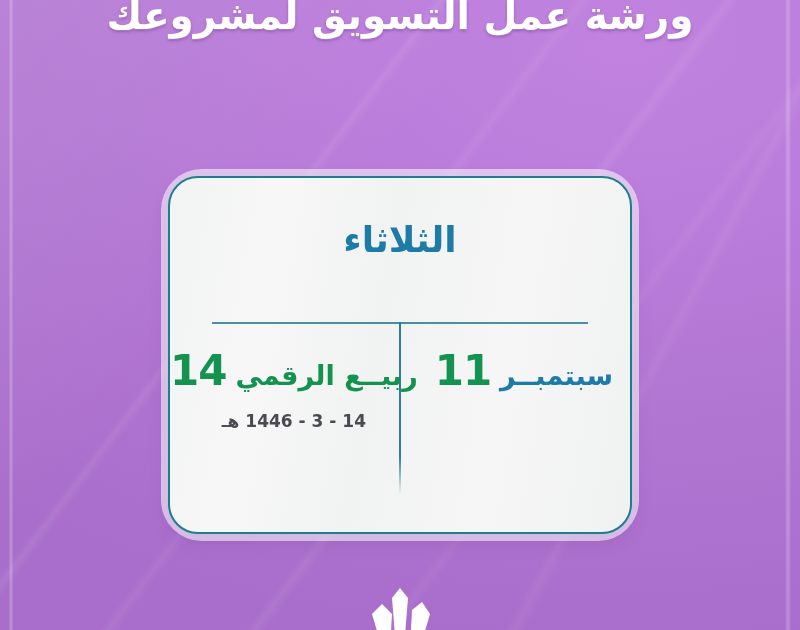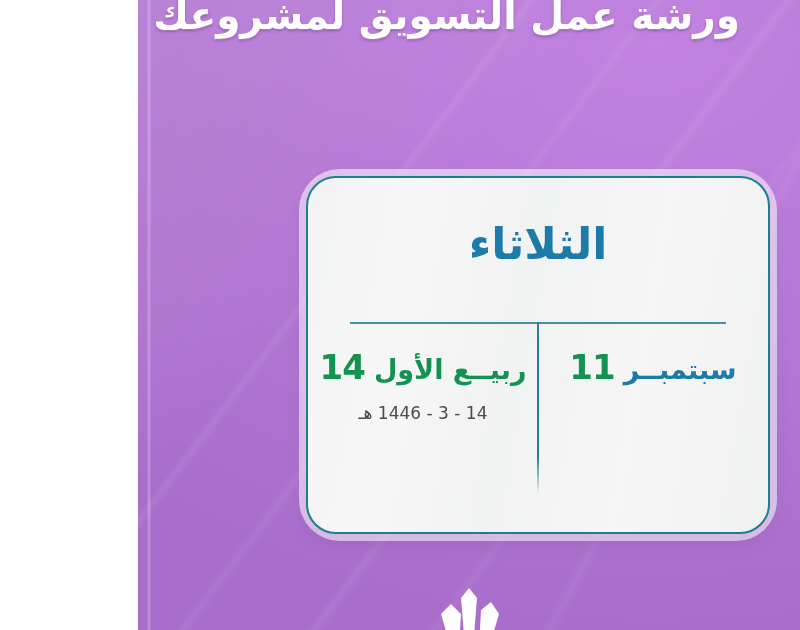--- a/index.html
+++ b/index.html
@@ -8,21 +8,21 @@
   }
   body {
     width: 800px;
     height: 630px;
     overflow: hidden;
     font-family: "DejaVu Sans", "Liberation Sans", sans-serif;
   }
 
   #poster {
     position: relative;
-    width: 662px;
+    width: 800px;
     height: 630px;
     overflow: hidden;
     background:
       linear-gradient(135deg, rgba(255,255,255,0.10) 0%, rgba(255,255,255,0.00) 38%),
       radial-gradient(120% 95% at 78% 6%, #c183df 0%, #bb7ddb 30%, #b276d3 58%, #a96ecb 100%);
   }
 
   
   .streaks {
     position: absolute;
@@ -93,21 +93,21 @@
     overflow: hidden;
   }
 
   .day-name {
     position: absolute;
     top: 42px;
     left: 0;
     right: 0;
     text-align: center;
     color: #1d7ba8;
-    font-size: 44px;
+    font-size: 36px;
     font-weight: 700;
     line-height: 1.1;
     letter-spacing: -1px;
   }
 
   .h-divider {
     position: absolute;
     top: 144px;
     left: 42px;
     right: 42px;
@@ -141,42 +141,42 @@
 
   .big-line {
     display: flex;
     flex-direction: row;
     align-items: baseline;
     justify-content: center;
     gap: 9px;
     white-space: nowrap;
   }
   .big-num {
-    font-size: 34px;
+    font-size: 42px;
     font-weight: 700;
     color: #14924f;
     line-height: 1;
     letter-spacing: -1px;
   }
   .month-hijri {
     font-size: 27px;
     font-weight: 700;
     color: #14924f;
     line-height: 1;
   }
   .month-greg {
     font-size: 27px;
     font-weight: 700;
     color: #1d7ba8;
     line-height: 1;
   }
   .numeric {
     margin-top: 19px;
     font-size: 17px;
-    font-weight: 400;
+    font-weight: 700;
     color: #4a4a50;
     letter-spacing: 0.2px;
     white-space: nowrap;
   }
 
   
   .logo {
     position: absolute;
     left: 50%;
     transform: translateX(-50%);
@@ -209,21 +209,21 @@
 
         <div class="col">
           <div class="big-line">
             <span class="month-greg">سبتمبــر</span>
             <span class="big-num">11</span>
           </div>
         </div>
 
         <div class="col">
           <div class="big-line">
-            <span class="month-hijri">ربيــع الأول</span>
+            <span class="month-hijri">ربيــع الرقمي</span>
             <span class="big-num">14</span>
           </div>
           <div class="numeric">14 - 3 - 1446 هـ</div>
         </div>
 
       </div>
     </div>
   </div>
 
   <svg class="logo" viewBox="0 0 96 74">

